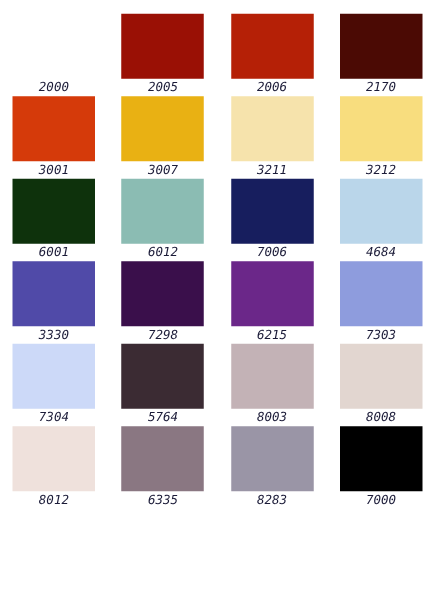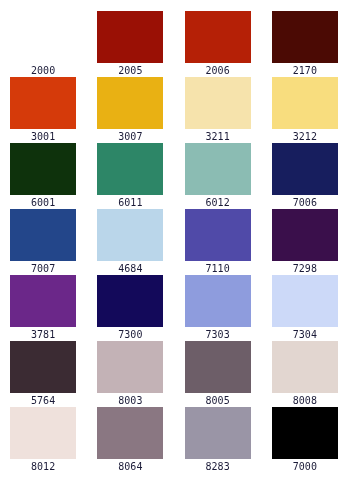--- a/index.html
+++ b/index.html
@@ -16,20 +16,21 @@
   #palette-grid {
     width: 345px;
     height: 428px;
     box-sizing: border-box;
     padding: 11px 7px 8px 10px;
     display: grid;
     grid-template-columns: repeat(4, 1fr);
     grid-template-rows: repeat(7, 1fr);
     column-gap: 21px;
     row-gap: 0px;
+    font-style: italic;
   }
   .swatch-cell {
     display: flex;
     flex-direction: column;
     align-items: center;
     justify-content: flex-start;
   }
   .swatch-chip {
     width: 66px;
     height: 52px;
@@ -80,86 +81,70 @@
     </div>
     <div class="swatch-cell">
       <div class="swatch-chip" style="background-color: rgb(248, 221, 126);"></div>
       <div class="swatch-label">3212</div>
     </div>
     <div class="swatch-cell">
       <div class="swatch-chip" style="background-color: rgb(14, 50, 12);"></div>
       <div class="swatch-label">6001</div>
     </div>
     <div class="swatch-cell">
-      <div class="swatch-chip" style="background-color: rgb(45, 134, 103);"></div>
-      <div class="swatch-label">6011</div>
-    </div>
-    <div class="swatch-cell">
       <div class="swatch-chip" style="background-color: rgb(139, 188, 179);"></div>
       <div class="swatch-label">6012</div>
     </div>
     <div class="swatch-cell">
       <div class="swatch-chip" style="background-color: rgb(23, 30, 94);"></div>
       <div class="swatch-label">7006</div>
     </div>
     <div class="swatch-cell">
-      <div class="swatch-chip" style="background-color: rgb(35, 70, 138);"></div>
-      <div class="swatch-label">7007</div>
-    </div>
-    <div class="swatch-cell">
       <div class="swatch-chip" style="background-color: rgb(186, 214, 234);"></div>
       <div class="swatch-label">4684</div>
     </div>
     <div class="swatch-cell">
       <div class="swatch-chip" style="background-color: rgb(80, 74, 168);"></div>
-      <div class="swatch-label">7110</div>
+      <div class="swatch-label">3330</div>
     </div>
     <div class="swatch-cell">
       <div class="swatch-chip" style="background-color: rgb(58, 15, 75);"></div>
       <div class="swatch-label">7298</div>
     </div>
     <div class="swatch-cell">
       <div class="swatch-chip" style="background-color: rgb(107, 39, 137);"></div>
-      <div class="swatch-label">3781</div>
-    </div>
-    <div class="swatch-cell">
-      <div class="swatch-chip" style="background-color: rgb(19, 9, 90);"></div>
-      <div class="swatch-label">7300</div>
+      <div class="swatch-label">6215</div>
     </div>
     <div class="swatch-cell">
       <div class="swatch-chip" style="background-color: rgb(142, 156, 221);"></div>
       <div class="swatch-label">7303</div>
     </div>
     <div class="swatch-cell">
       <div class="swatch-chip" style="background-color: rgb(204, 217, 248);"></div>
       <div class="swatch-label">7304</div>
     </div>
     <div class="swatch-cell">
       <div class="swatch-chip" style="background-color: rgb(59, 43, 51);"></div>
       <div class="swatch-label">5764</div>
     </div>
     <div class="swatch-cell">
       <div class="swatch-chip" style="background-color: rgb(195, 178, 182);"></div>
       <div class="swatch-label">8003</div>
     </div>
     <div class="swatch-cell">
-      <div class="swatch-chip" style="background-color: rgb(109, 94, 104);"></div>
-      <div class="swatch-label">8005</div>
-    </div>
-    <div class="swatch-cell">
       <div class="swatch-chip" style="background-color: rgb(226, 214, 208);"></div>
       <div class="swatch-label">8008</div>
     </div>
     <div class="swatch-cell">
       <div class="swatch-chip" style="background-color: rgb(239, 225, 220);"></div>
       <div class="swatch-label">8012</div>
     </div>
     <div class="swatch-cell">
       <div class="swatch-chip" style="background-color: rgb(138, 119, 130);"></div>
-      <div class="swatch-label">8064</div>
+      <div class="swatch-label">6335</div>
     </div>
     <div class="swatch-cell">
       <div class="swatch-chip" style="background-color: rgb(154, 149, 166);"></div>
       <div class="swatch-label">8283</div>
     </div>
     <div class="swatch-cell">
       <div class="swatch-chip" style="background-color: rgb(0, 0, 0);"></div>
       <div class="swatch-label">7000</div>
     </div>
   </div>

